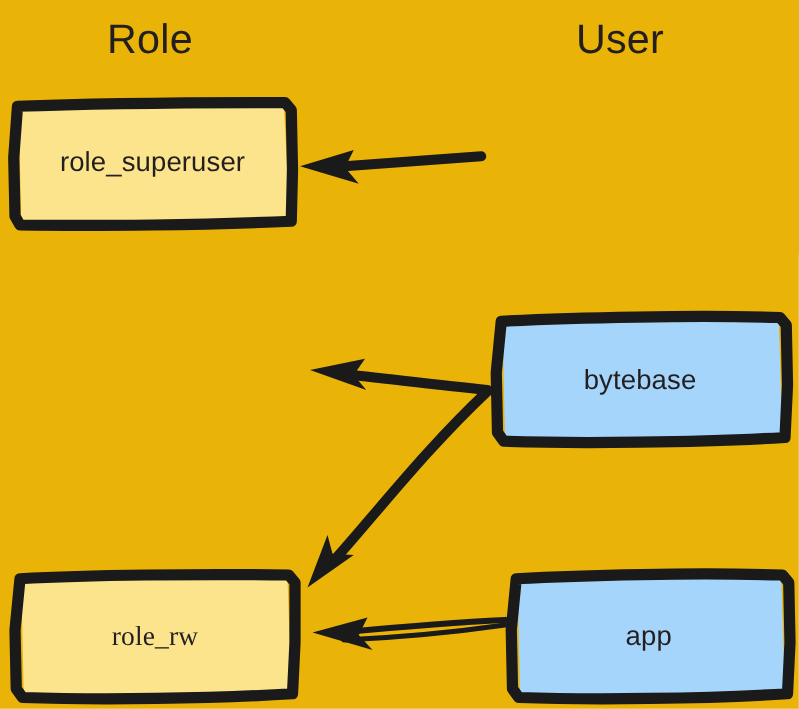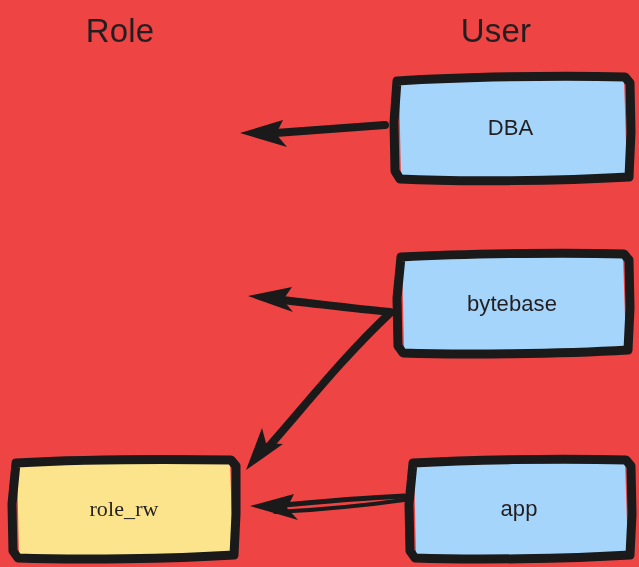--- a/index.html
+++ b/index.html
@@ -10,21 +10,21 @@
   body {
     width: 639px;
     height: 567px;
     font-family: "Liberation Sans", sans-serif;
     overflow: hidden;
   }
   #canvas {
     position: relative;
     width: 639px;
     height: 567px;
-    background: #ef4444;
+    background: #eab308;
   }
   .col-header {
     position: absolute;
     font-size: 33px;
     font-weight: 400;
     color: #231f20;
     text-align: center;
     letter-spacing: 0.2px;
     line-height: 1;
     white-space: nowrap;
@@ -63,37 +63,37 @@
 </style>
 </head>
 <body>
 
 <div id="canvas">
 
   <div class="col-header" id="header-role">Role</div>
 
   <div class="col-header" id="header-user">User</div>
 
+  <div class="node" style="left:6px; top:76px; width:232px; height:108px;">
+    <svg width="232" height="108" viewBox="0 0 232 108" aria-hidden="true">
+      <path d="M9,10 L221,7 L226,100 L11,103 Z" fill="#fbe48c" stroke="none"></path>
+      <path d="M8,9 C60,7 150,6 222,6 L227,12 L228,60 L227,101 C160,104 70,105 10,104 L6,97 L5,50 Z" fill="none" stroke="#1a1a1a" stroke-width="9" stroke-linejoin="round" stroke-linecap="round"></path>
+    </svg>
+    <div class="node-label">role_superuser</div>
+  </div>
 
 
   <div class="node" style="left:8px; top:454px; width:232px; height:110px;font-family:Liberation Serif, serif;">
     <svg width="232" height="110" viewBox="0 0 232 110" aria-hidden="true">
       <path d="M9,10 L222,8 L225,100 L11,103 Z" fill="#fbe48c" stroke="none"></path>
       <path d="M8,9 C62,6 152,5 223,6 L228,12 L228,60 L226,101 C161,105 71,106 10,104 L5,97 L4,50 Z" fill="none" stroke="#1a1a1a" stroke-width="9" stroke-linejoin="round" stroke-linecap="round"></path>
     </svg>
     <div class="node-label">role_rw</div>
   </div>
 
-  <div class="node" style="left:388px; top:70px; width:245px; height:116px;">
-    <svg width="245" height="116" viewBox="0 0 245 116" aria-hidden="true">
-      <path d="M11,12 L236,8 L239,106 L13,108 Z" fill="#a6d5fb" stroke="none"></path>
-      <path d="M9,11 C70,7 170,5 237,7 L242,13 L243,62 L241,107 C172,111 72,112 12,109 L7,101 L6,52 Z" fill="none" stroke="#1a1a1a" stroke-width="9" stroke-linejoin="round" stroke-linecap="round"></path>
-    </svg>
-    <div class="node-label">DBA</div>
-  </div>
 
   <div class="node" style="left:392px; top:248px; width:240px; height:112px;">
     <svg width="240" height="112" viewBox="0 0 240 112" aria-hidden="true">
       <path d="M10,10 L231,7 L234,101 L12,104 Z" fill="#a6d5fb" stroke="none"></path>
       <path d="M9,9 C66,6 166,4 232,6 L237,12 L238,60 L236,102 C168,106 68,107 11,105 L6,98 L5,50 Z" fill="none" stroke="#1a1a1a" stroke-width="9" stroke-linejoin="round" stroke-linecap="round"></path>
     </svg>
     <div class="node-label">bytebase</div>
   </div>
 
   <div class="node" style="left:404px; top:454px; width:230px; height:110px;">

